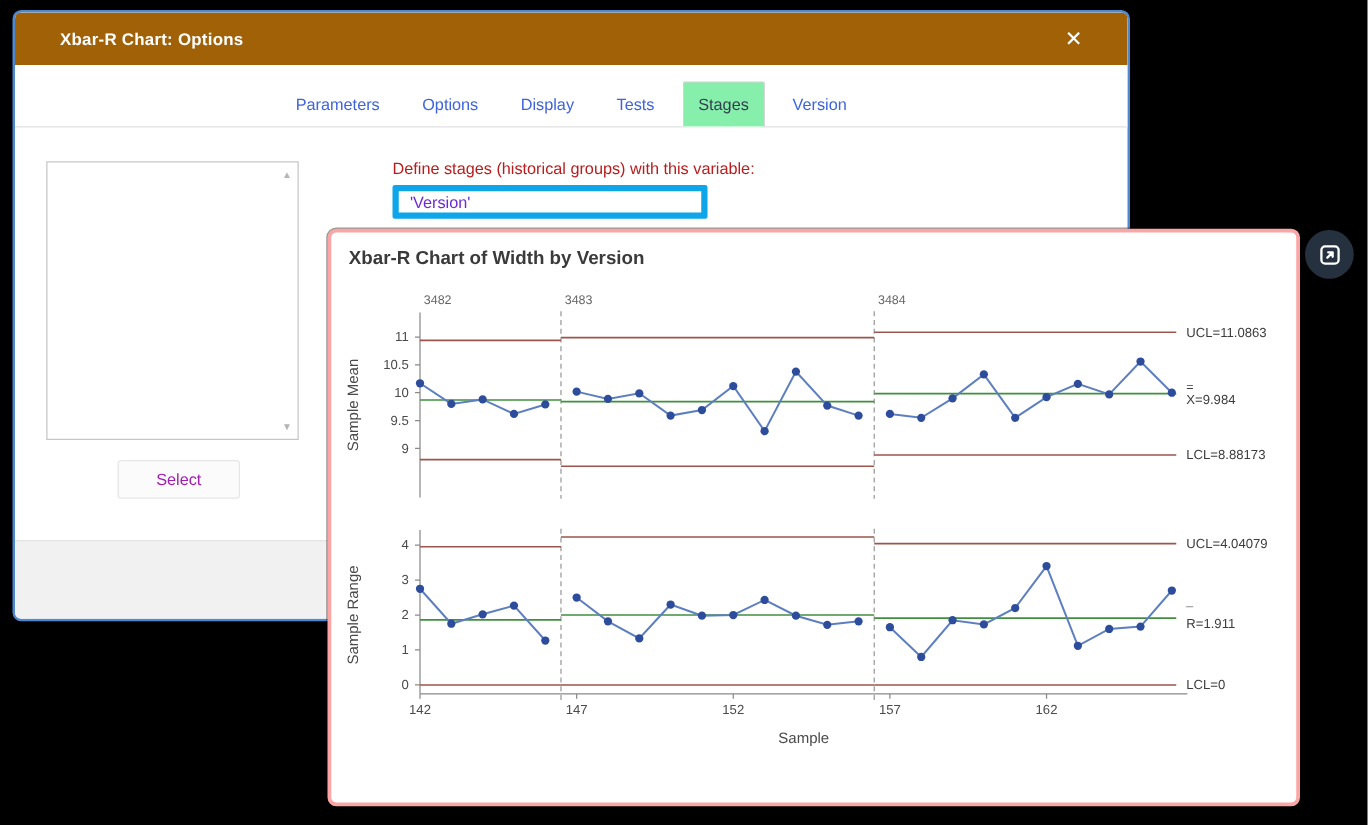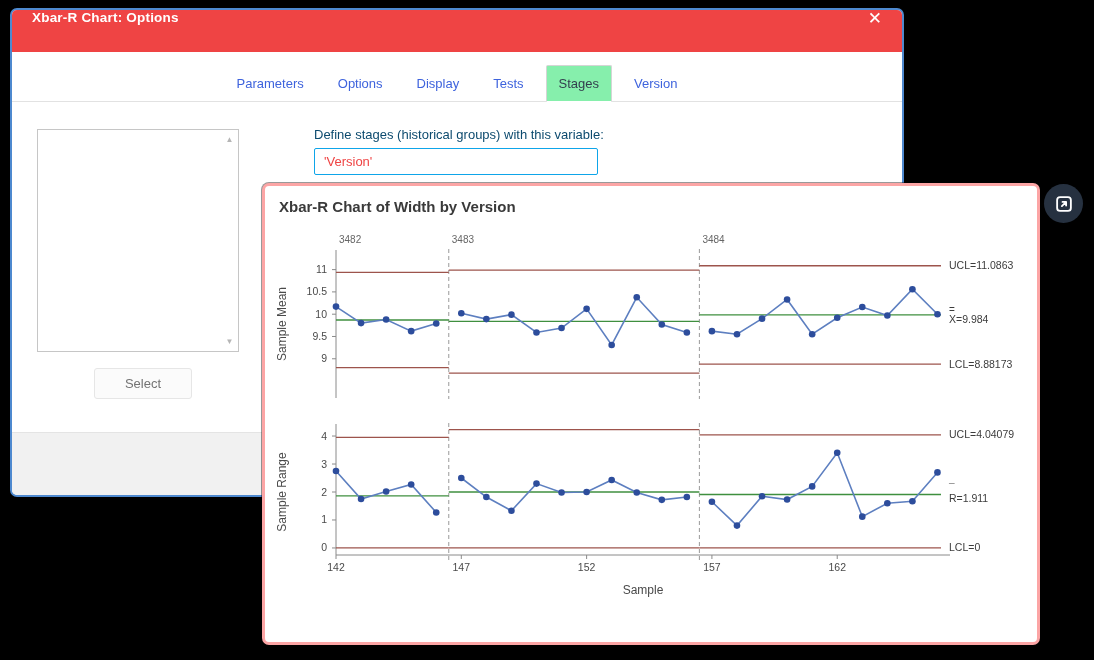--- a/index.html
+++ b/index.html
@@ -6,22 +6,22 @@
   body{
     width:1094px;height:660px;position:relative;overflow:hidden;
     background:#000;font-family:"Liberation Sans", sans-serif;
   }
   
   .dialog{
     position:absolute;left:10px;top:8px;width:890px;height:485px;
     background:#fff;border:2px solid #4e89cf;border-radius:7px;overflow:hidden;
   }
   .titlebar{
-    height:42px;background:#ef4444;display:flex;
-    justify-content:space-between;padding:0 20px;
+    height:42px;background:#a16207;display:flex;align-items:center;
+    justify-content:space-between;padding:0 36px;
   }
   .titlebar .title{color:#fff;font-weight:bold;font-size:13.5px;letter-spacing:.2px;}
   .close-btn{color:#fff;font-size:17px;line-height:1;cursor:pointer;}
   .tabbar{
     display:flex;align-items:flex-end;height:49px;padding:0 30px;
     border-bottom:1px solid #e2e2e2;background:#fff;justify-content:center;
   }
   .tab{
     color:#3e63dd;font-size:13px;padding:10px 12px;margin:0 5px;cursor:pointer;white-space:nowrap;
   }
@@ -34,27 +34,27 @@
     position:absolute;left:25px;top:27px;width:202px;height:223px;
     border:1px solid #c6c6c6;background:#fff;box-sizing:border-box;
   }
   .listbox .scroll{
     position:absolute;right:1px;top:1px;bottom:1px;width:15px;
     display:flex;flex-direction:column;justify-content:space-between;align-items:center;
     padding:4px 0;color:#b5b5b5;font-size:8px;box-sizing:border-box;
   }
   .select-btn{
     position:absolute;left:82px;top:266px;width:98px;height:31px;
-    border:1px solid #e6e6e6;background:#fbfbfb;color:#737373;font-size:13px;
+    border:1px solid #e6e6e6;background:#fbfbfb;color:#a21caf;font-size:13px;
     border-radius:3px;text-align:center;line-height:29px;box-sizing:border-box;
   }
-  .define-label{position:absolute;left:302px;top:25px;font-size:13px;color:#0c4a6e;}
+  .define-label{position:absolute;left:302px;top:25px;font-size:13px;color:#b91c1c;}
   .var-input{
-    position:absolute;left:302px;top:46px;width:284px;height:27px;
-    border:1px solid #0ea5e9;border-radius:2px;font-size:13px;color:#ef4444;
+    position:absolute;left:302px;top:46px;width:252px;height:27px;
+    border:5px solid #0ea5e9;border-radius:2px;font-size:13px;color:#6d28d9;
     padding:0 9px;box-sizing:border-box;background:#fff;font-family:"Liberation Sans",sans-serif;
   }
   .dlg-footer{
     position:absolute;left:0;right:0;bottom:0;height:62px;
     background:#f1f1f1;border-top:1px solid #e4e4e4;
   }
   
   .graph-window{
     position:absolute;left:262px;top:183px;width:778px;height:462px;
     background:#fff;border:3px solid #fca5a5;border-radius:7px;

